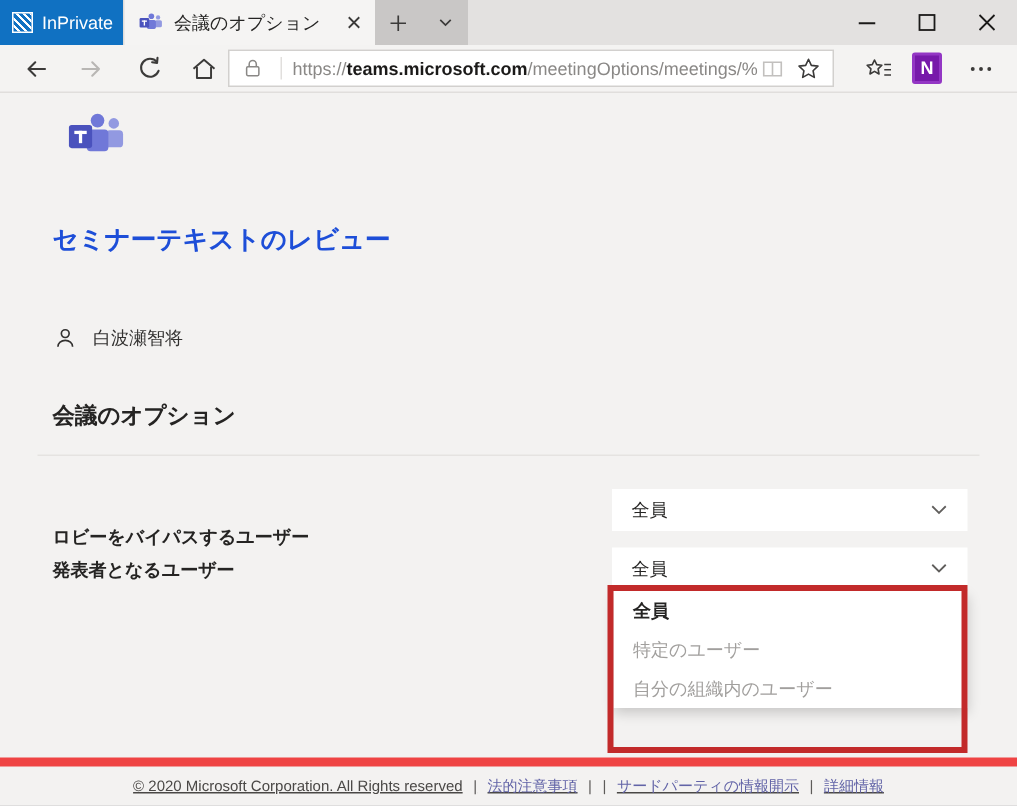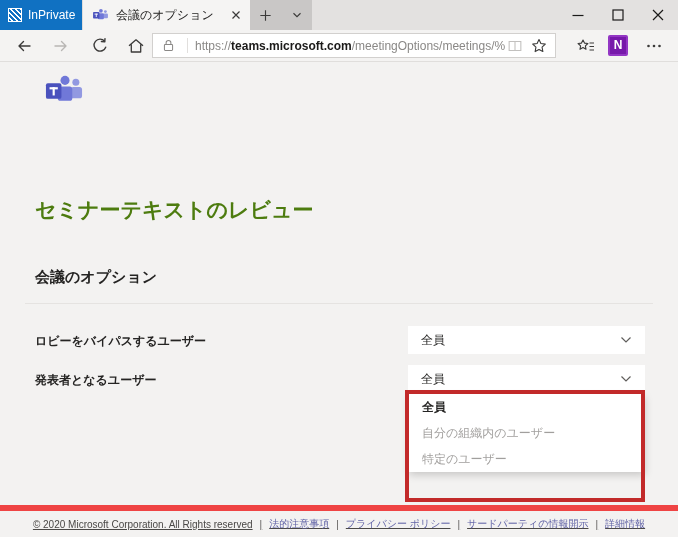--- a/index.html
+++ b/index.html
@@ -28,28 +28,28 @@
   .addressbar{position:absolute;left:152px;top:3px;width:404px;height:25px;background:#fff;
     border:1px solid #d2d0ce;box-sizing:border-box;display:flex;align-items:center;font-size:12px;}
   .addr-sep{width:1px;height:15px;background:#e1dfdd;margin:0 7px 0 5px;}
   .url{flex:1;white-space:nowrap;overflow:hidden;color:#8a8886;}
   .url b{color:#1b1a19;font-weight:bold;}
   .addr-icon{width:20px;height:20px;flex:0 0 auto;display:flex;align-items:center;justify-content:center;margin-right:4px;}
 
   
   .content{position:absolute;left:0;top:62px;width:678px;height:443px;background:#f3f2f1;}
   .teamslogo{position:absolute;left:43px;top:12px;}
-  .page-title{position:absolute;left:35px;top:86px;font-size:21px;font-weight:bold;color:#4d7c0f;margin-top:48px;}
+  .page-title{position:absolute;left:35px;top:86px;font-size:17px;font-weight:bold;color:#1d4ed8;}
   .meta-row{position:absolute;left:36px;display:flex;align-items:center;gap:11px;font-size:12px;color:#323130;}
   .meta-date{top:130px;}
   .meta-person{top:155px;}
   .section-heading{position:absolute;left:35px;top:206px;font-size:15px;font-weight:bold;color:#252423;}
   .divider{position:absolute;left:25px;top:241px;width:628px;height:1px;background:#e5e3e1;}
   .opt-label{position:absolute;left:35px;font-size:12px;font-weight:bold;color:#252423;}
-  .opt1-label{top:271px;font-family:Liberation Mono, monospace;} .opt2-label{top:310px;}
+  .opt1-label{top:288px;font-family:Liberation Mono, monospace;} .opt2-label{top:310px;}
   .select{position:absolute;left:408px;width:237px;height:28px;background:#fff;box-sizing:border-box;
     display:flex;align-items:center;justify-content:space-between;padding:0 13px;font-size:12px;color:#252423;}
   .select1{top:264px;} .select2{top:303px;}
   .menu{position:absolute;left:409px;top:332px;width:236px;background:#fff;
     box-shadow:0 3px 8px rgba(0,0,0,0.18);}
   .menu-item{height:26px;display:flex;align-items:center;padding:0 13px;font-size:12px;color:#a19f9d;}
   .menu-item.selected{font-weight:bold;color:#252423;}
   .menu-item.highlight{background:#e9e7e5;color:#323130;}
   .redbox{position:absolute;left:405px;top:328px;width:240px;height:112px;box-sizing:border-box;
     border:4px solid #c22a2a;pointer-events:none;}
@@ -199,20 +199,29 @@
         <rect x="14" y="12" width="14" height="14" rx="2.5" fill="#7078d8"></rect>
         <rect x="2.5" y="9" width="15" height="15" rx="1.8" fill="#4a52bd"></rect>
         <rect x="6" y="12.8" width="8" height="2.1" fill="#fff"></rect>
         <rect x="8.95" y="12.8" width="2.1" height="8" fill="#fff"></rect>
       </svg>
     </span>
 
     <div class="page-title">セミナーテキストのレビュー</div>
 
 
+    <div class="meta-row meta-person">
+      <span>
+        <svg width="15" height="15" viewBox="0 0 15 15">
+            <circle cx="7.5" cy="4.4" r="2.6" fill="none" stroke="#323130" stroke-width="1.1"></circle>
+            <path d="M2.6 13.2 a4.9 4.3 0 0 1 9.8 0" fill="none" stroke="#323130" stroke-width="1.1"></path>
+          </svg>
+      </span>
+      <span>白波瀬智将</span>
+    </div>
 
     <div class="section-heading">会議のオプション</div>
     <div class="divider"></div>
 
     <div class="opt-label opt1-label">ロビーをバイパスするユーザー</div>
     <div class="select select1">
       <span>全員</span>
       <span>
         <svg width="12" height="8" viewBox="0 0 12 8">
             <path d="M1.5 1.5 L6 6 L10.5 1.5" stroke="#605e5c" stroke-width="1.2" fill="none"></path>
@@ -225,31 +234,30 @@
       <span>全員</span>
       <span>
         <svg width="12" height="8" viewBox="0 0 12 8">
             <path d="M1.5 1.5 L6 6 L10.5 1.5" stroke="#605e5c" stroke-width="1.2" fill="none"></path>
           </svg>
       </span>
     </div>
 
     <div class="menu">
       <div class="menu-item selected">全員</div>
+      <div class="menu-item">特定のユーザー</div>
       <div class="menu-item">自分の組織内のユーザー</div>
-      <div class="menu-item">特定のユーザー</div>
     </div>
     <div class="redbox"></div>
   </div>
 
   <div class="footer">
     <span>© 2020 Microsoft Corporation. All Rights reserved</span>
     <span class="sep">|</span>
     <a href="#">法的注意事項</a>
     <span class="sep">|</span>
-    <a href="#">プライバシー ポリシー</a>
     <span class="sep">|</span>
     <a href="#">サードパーティの情報開示</a>
     <span class="sep">|</span>
     <a href="#">詳細情報</a>
   </div>
 
 </div>
 
 </body></html>

